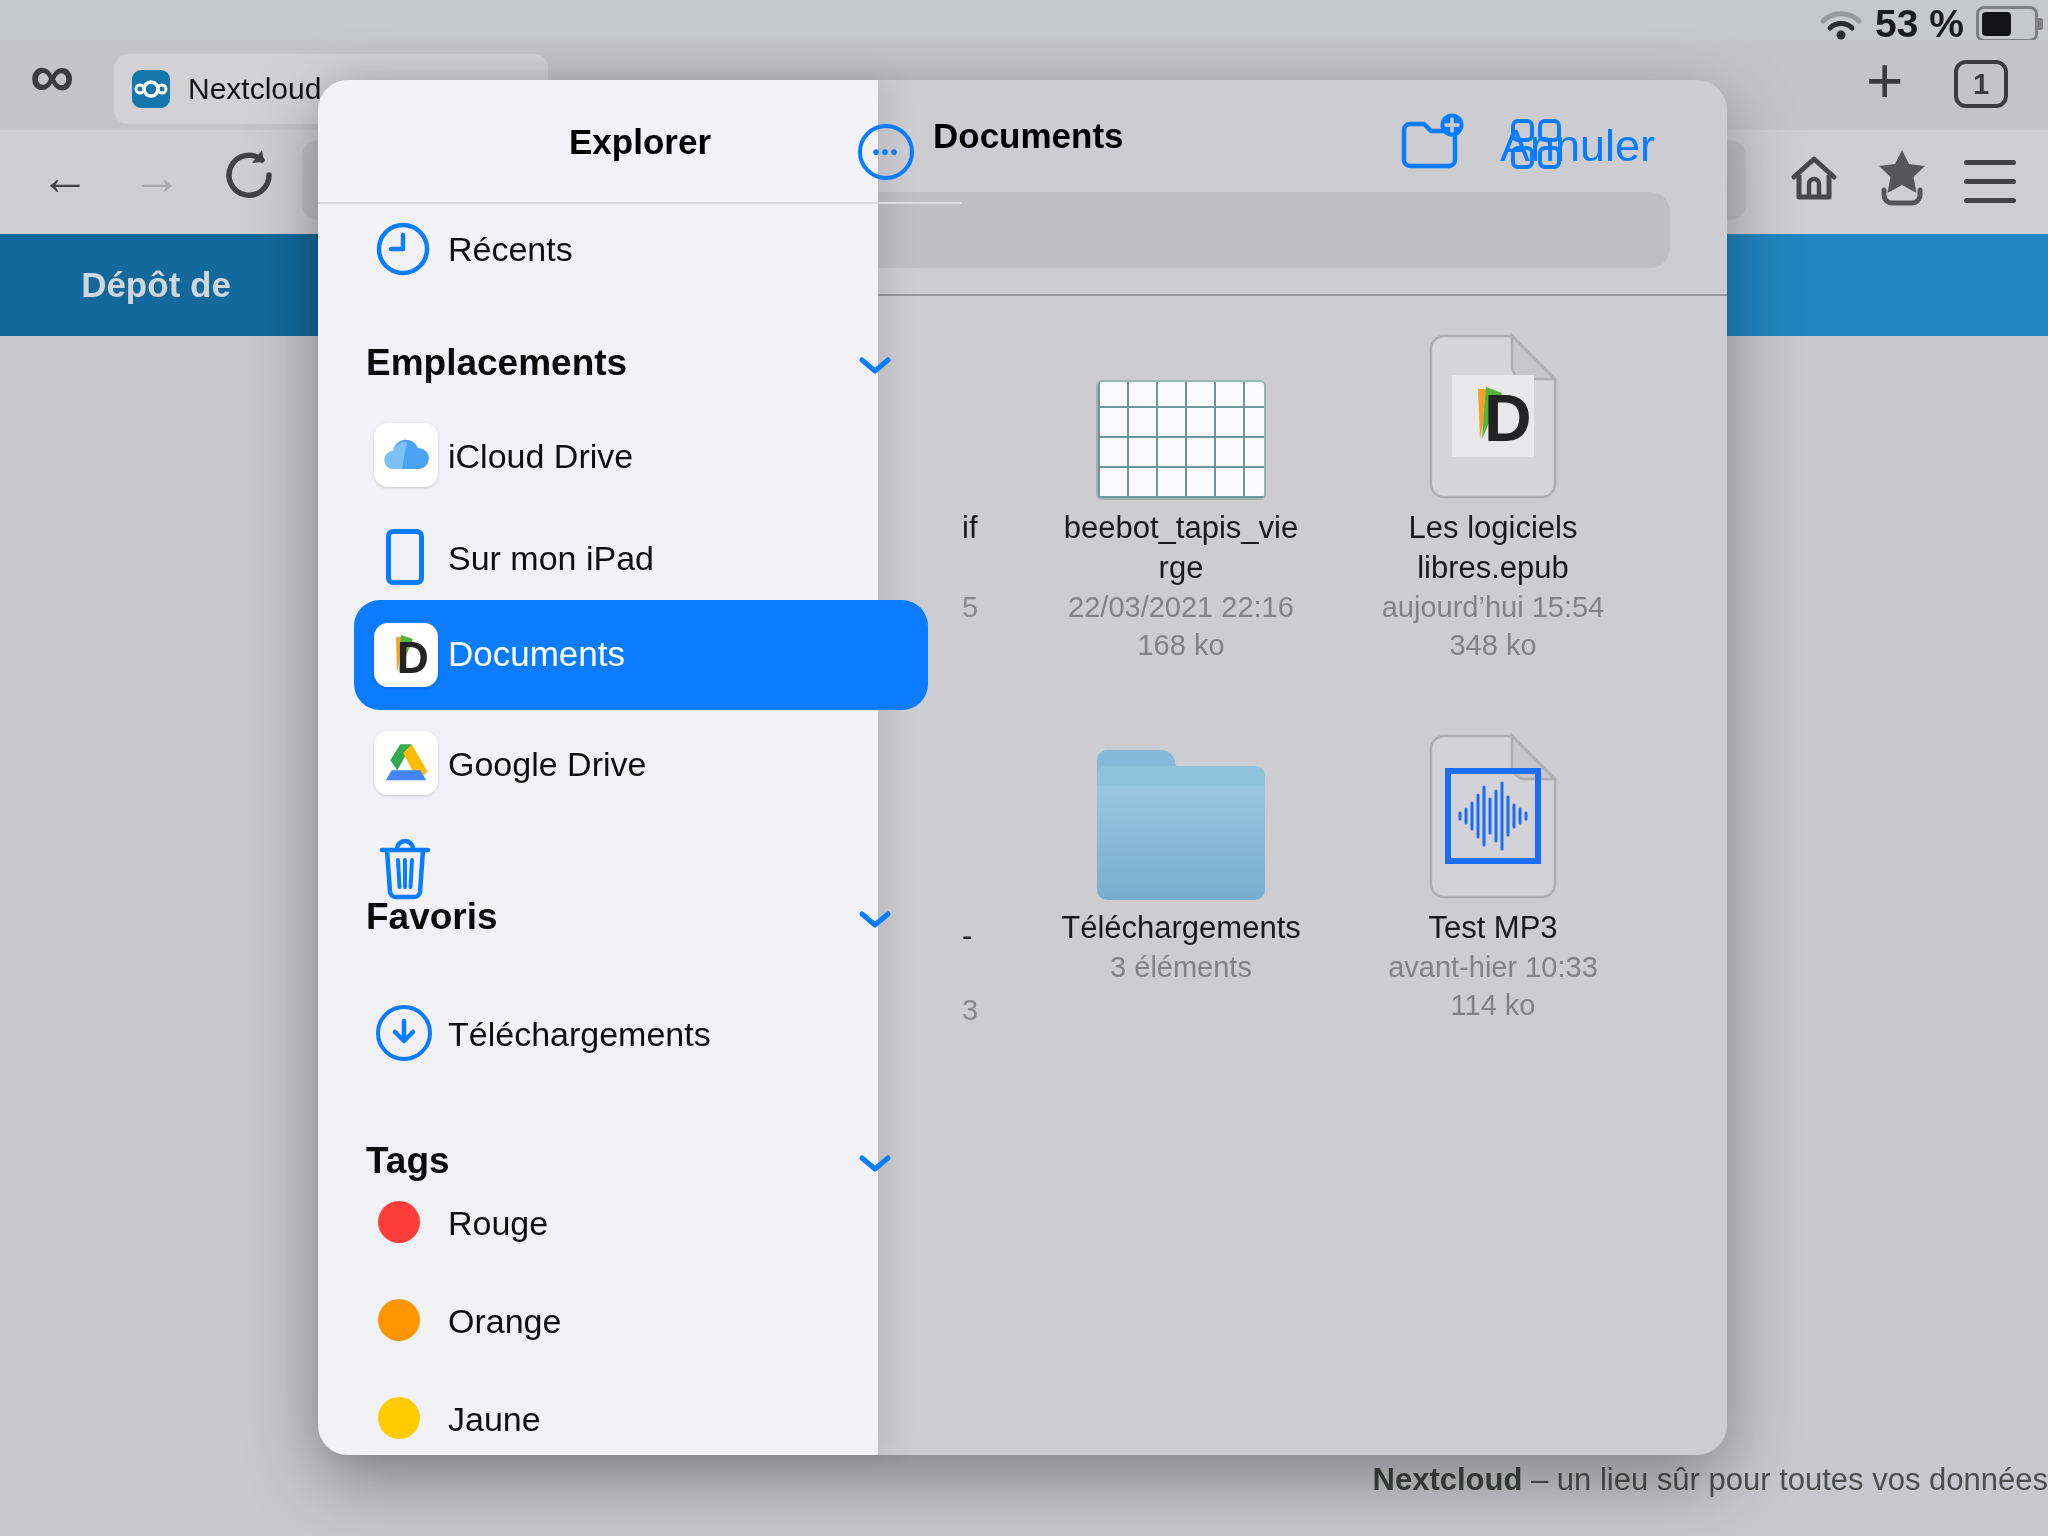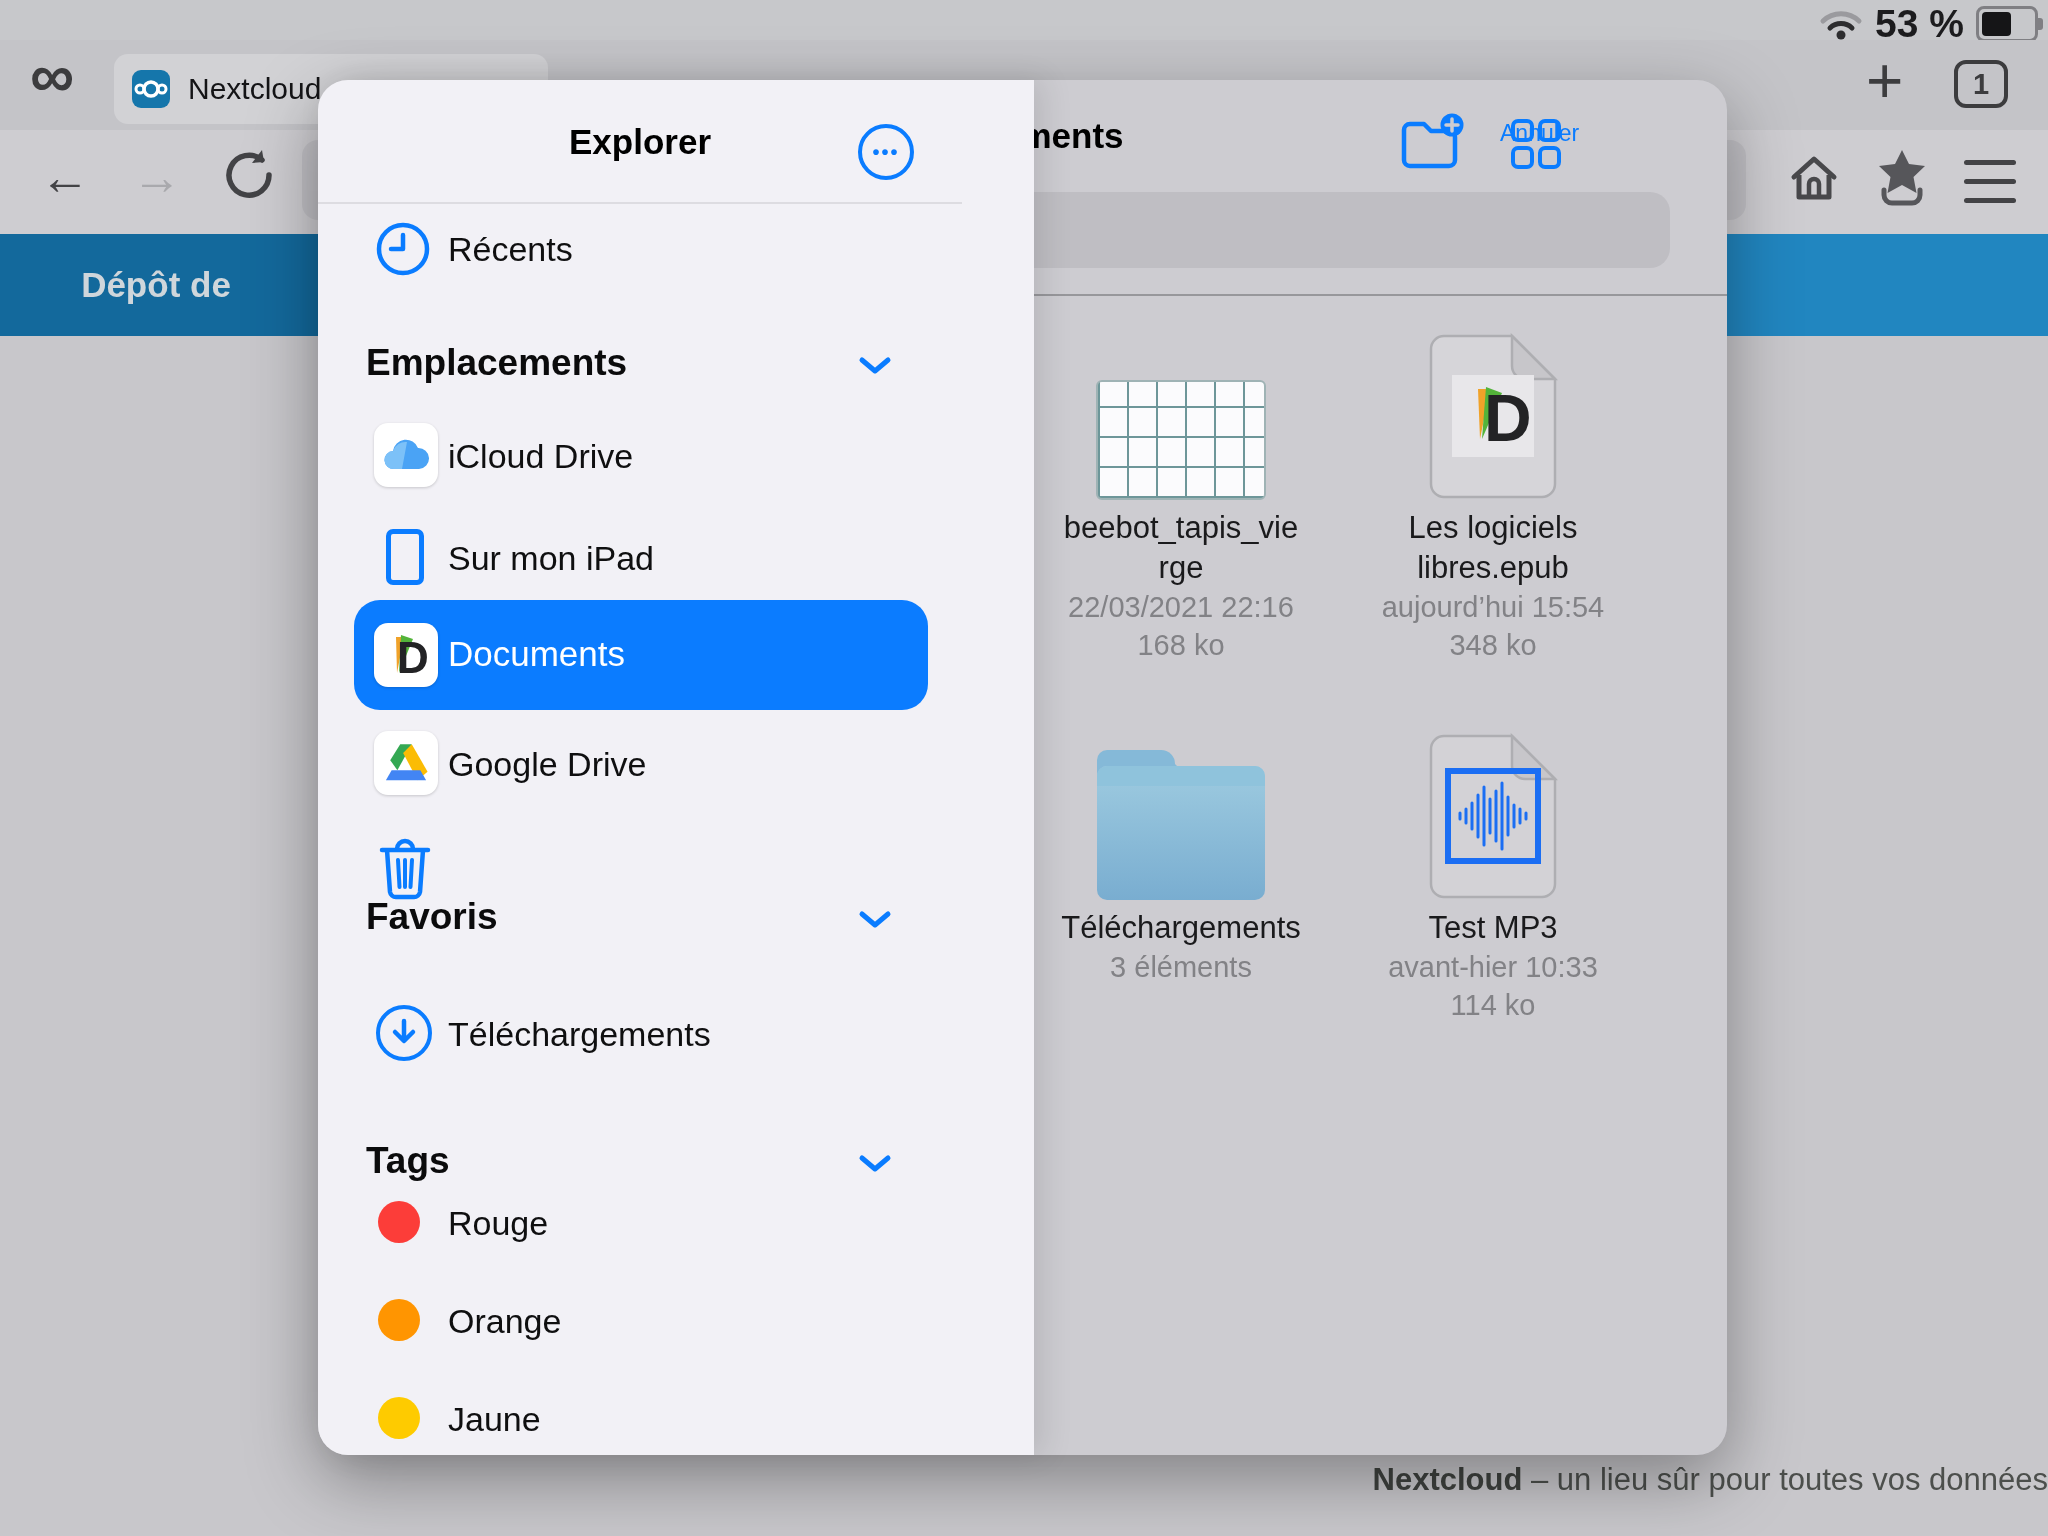--- a/index.html
+++ b/index.html
@@ -31,21 +31,21 @@
 
   .banner-left{left:0;top:234px;width:318px;height:102px;background:#13699c;color:#cfd6db;font-size:35px;font-weight:700;display:flex;align-items:center;justify-content:center;padding-right:6px;box-sizing:border-box;}
   .banner-right{left:1727px;top:234px;width:321px;height:102px;background:#2186c0;}
 
   .footer{left:0;top:1462px;width:2048px;text-align:right;font-size:31px;color:#4c4f4c;}
   .footer b{color:#3f423f;}
 
   
   .dialog{left:318px;top:80px;width:1409px;height:1375px;background:#cdccd1;border-radius:30px;box-shadow:0 24px 70px rgba(0,0,0,.35);overflow:hidden;}
   .dlg-title{left:615px;top:36px;font-size:35px;font-weight:700;color:#000;}
-  .cancel{left:1182px;top:40px;font-size:23px;color:#0a7cff;}
+  .cancel{left:1182px;top:40px;font-size:45px;color:#0a7cff;}
   .search{left:360px;top:112px;width:992px;height:76px;border-radius:20px;background:#bfbec3;}
   .dlg-divider{left:0;top:214px;width:1409px;height:2px;background:#97979b;}
 
   .tile{position:absolute;width:270px;text-align:center;}
   .thumbwrap{height:172px;display:flex;align-items:flex-end;justify-content:center;}
   .thumbwrap.r2{height:180px;}
   .tile .name{margin-top:8px;font-size:31px;line-height:40px;color:#1a1a1c;}
   .tile .meta{font-size:29px;line-height:38px;color:#828286;}
   .frag{position:absolute;font-size:31px;color:#1a1a1c;}
   .frag.gray{color:#8a8a8e;font-size:29px;}
@@ -55,21 +55,21 @@
       repeating-linear-gradient(0deg,#6d9699 0 2px,transparent 2px 30px),
       #fbfbfd;border:2px solid #9fb3b5;border-radius:6px;box-sizing:border-box;}
 
   .folder{position:relative;width:168px;height:150px;}
   .folder .ftab{position:absolute;left:0;top:0;width:78px;height:30px;background:#85b9d8;border-radius:10px 14px 0 0;}
   .folder .ftab::after{content:"";position:absolute;right:-16px;bottom:0;border-left:0;border-bottom:16px solid #85b9d8;border-right:16px solid transparent;height:0;width:16px;}
   .folder .fbody{position:absolute;left:0;top:16px;width:168px;height:134px;border-radius:10px;background:linear-gradient(#9ecbe0,#79add0);}
   .folder .flip{position:absolute;left:0;top:16px;width:168px;height:20px;border-radius:10px 10px 0 0;background:#8fc3dc;}
 
   
-  .panel{left:318px;top:80px;width:716px;height:1375px;background:#f2f1f6;border-radius:30px 0 0 30px;box-shadow:10px 0 30px rgba(0,0,0,.10);}
+  .panel{left:318px;top:80px;width:560px;height:1375px;background:#f2f1f6;border-radius:30px 0 0 30px;box-shadow:10px 0 30px rgba(0,0,0,.10);}
   .panel-title{left:0;top:42px;width:644px;text-align:center;font-size:35px;font-weight:700;color:#000;}
   .dots-btn{left:540px;top:44px;width:56px;height:56px;border:4px solid #0a7cff;border-radius:50%;box-sizing:border-box;display:flex;align-items:center;justify-content:center;color:#0a7cff;font-size:20px;letter-spacing:2px;font-weight:700;}
   .panel-divider{left:0;top:122px;width:644px;height:2px;background:#dddce1;}
 
   .sec-head{position:absolute;left:48px;font-size:37px;font-weight:700;color:#0b0b0c;}
   .chev{position:absolute;left:540px;}
   .row-label{position:absolute;left:130px;font-size:34px;color:#0f0f10;}
   .icon-tile{position:absolute;left:56px;width:64px;height:64px;border-radius:14px;background:#fff;box-shadow:0 1px 3px rgba(0,0,0,.18);display:flex;align-items:center;justify-content:center;}
   .sel-pill{left:36px;top:520px;width:574px;height:110px;border-radius:26px;background:#0b7cff;}
   .sel-pill .icon-tile{left:20px;top:23px;}

